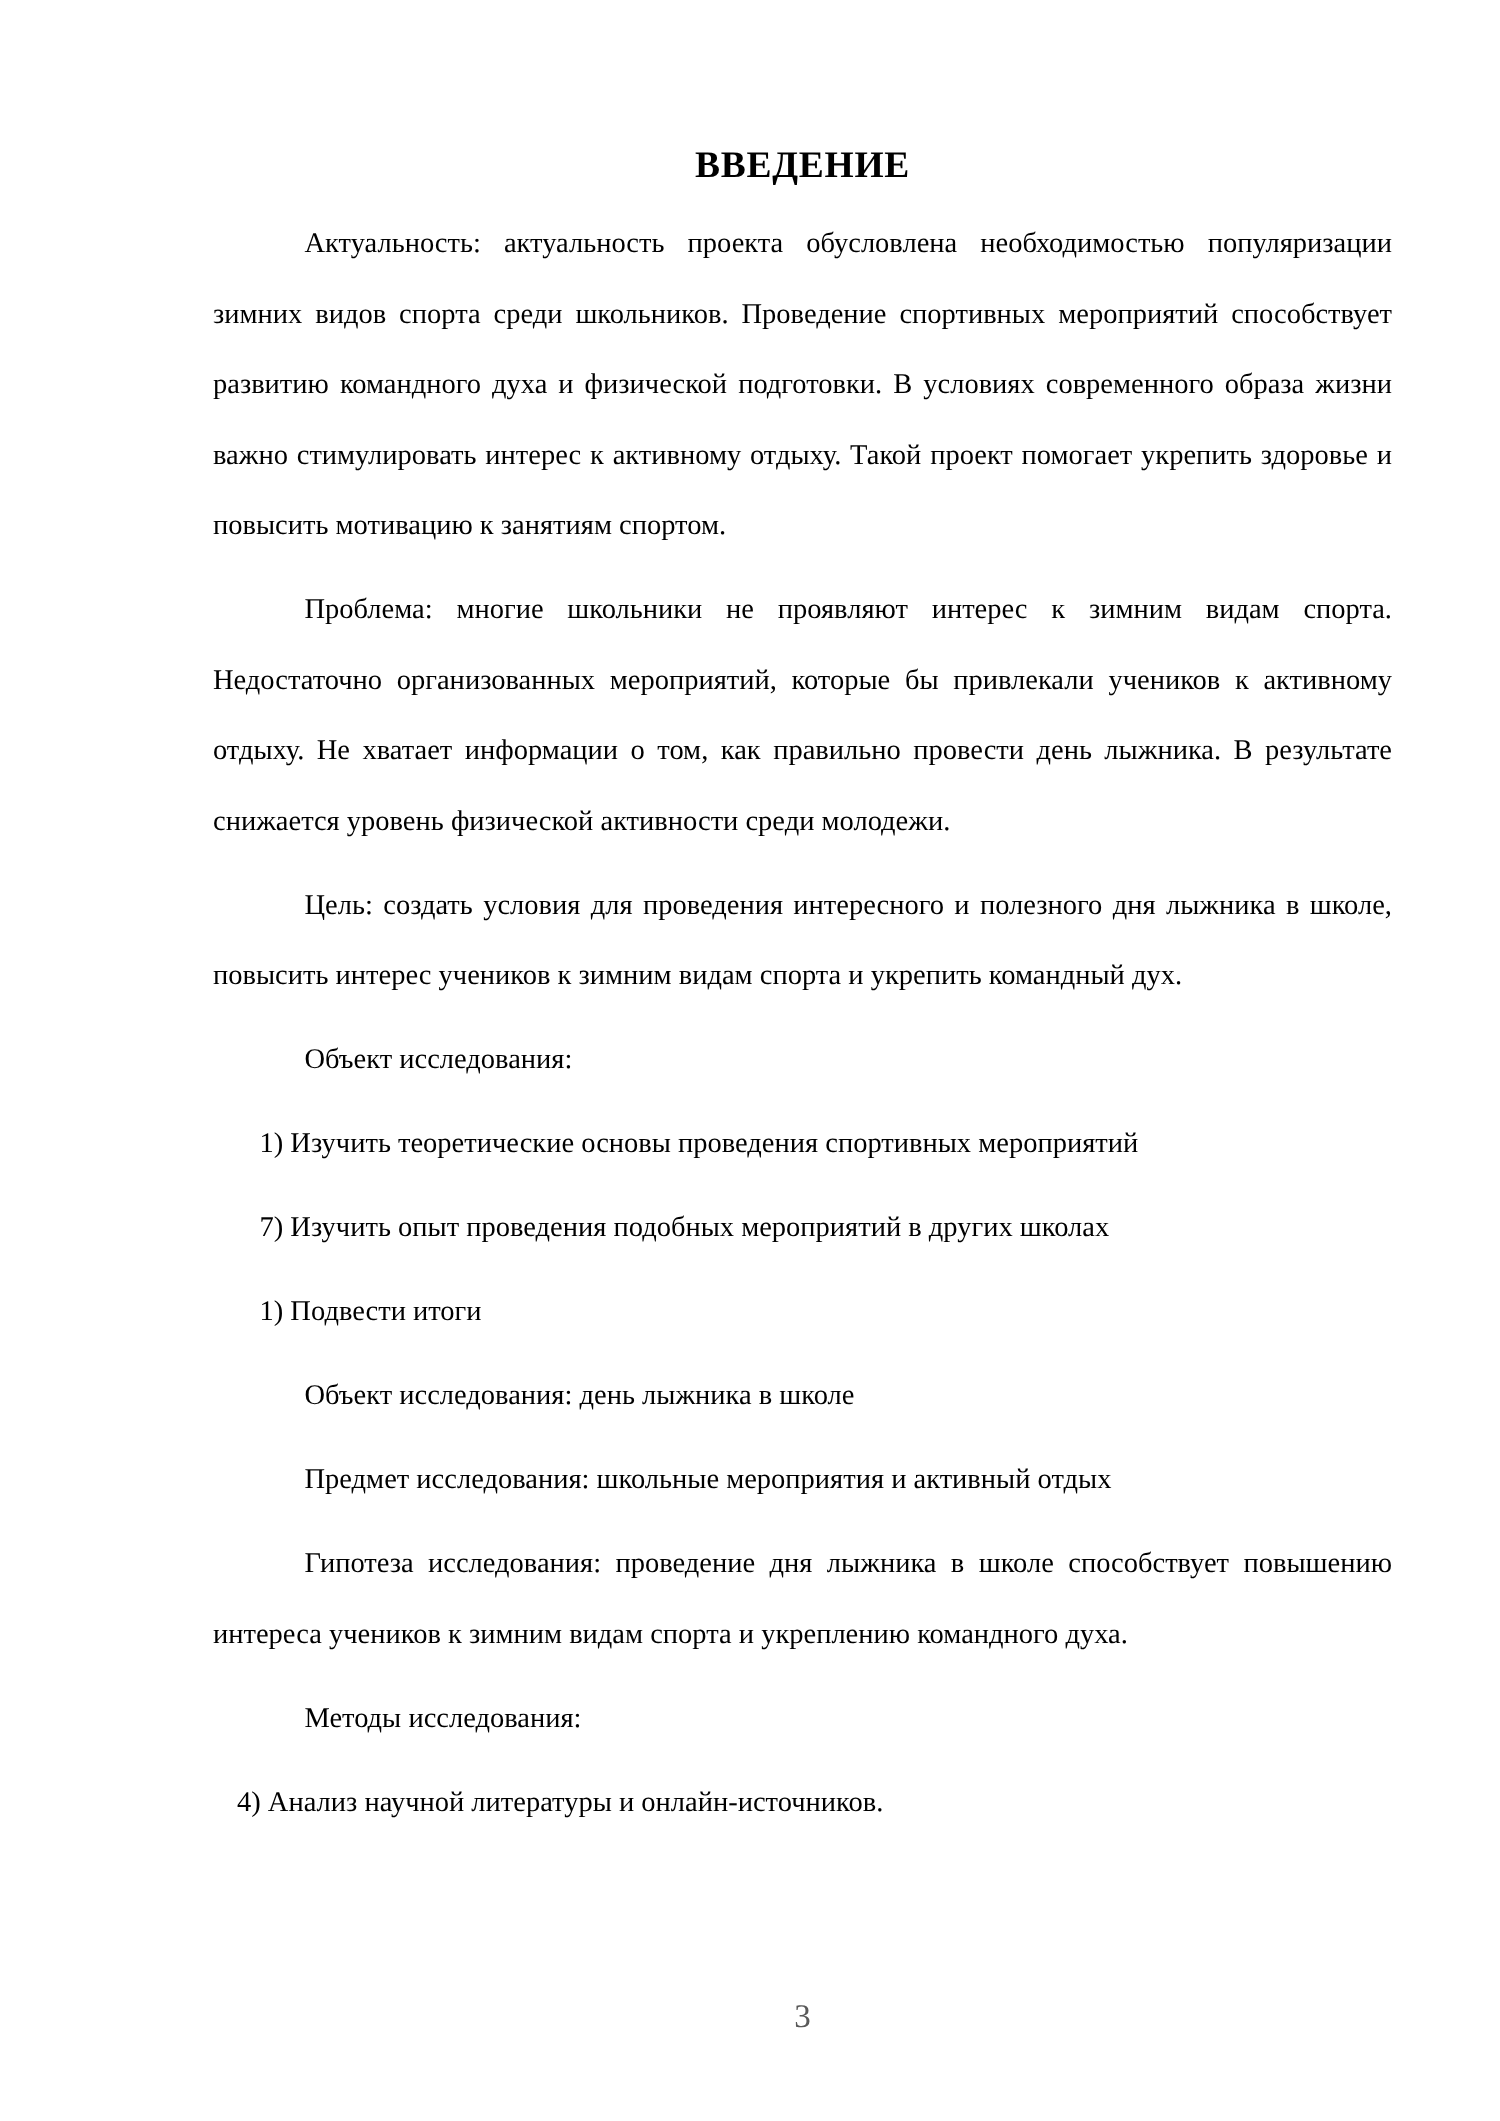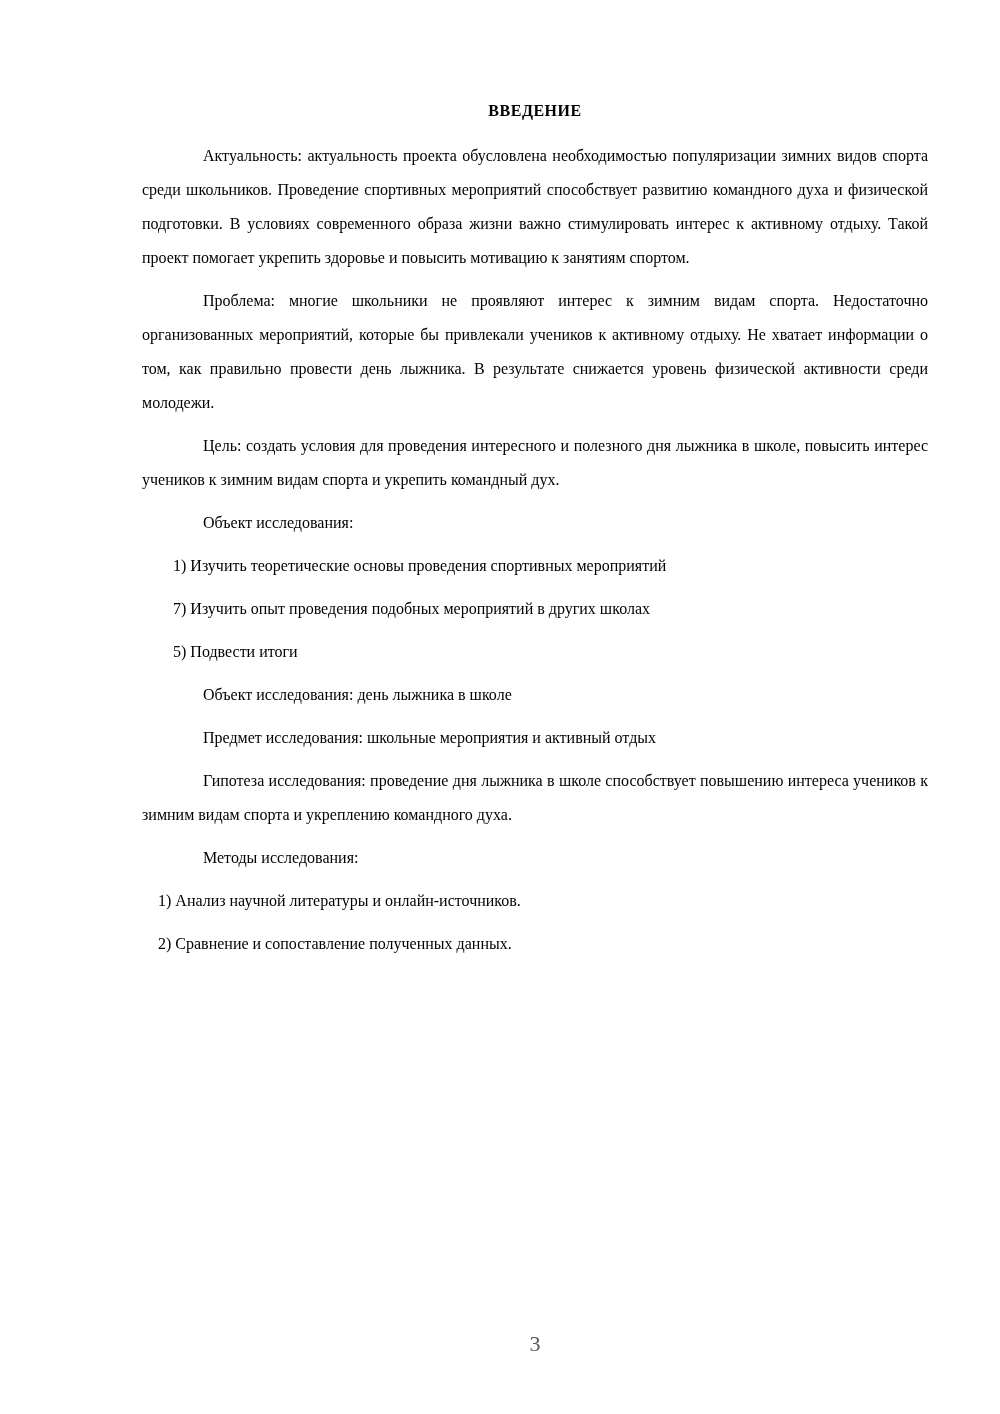--- a/index.html
+++ b/index.html
@@ -17,30 +17,30 @@
     overflow: hidden;
   }
   .content-col {
     position: absolute;
     left: 142px;
     top: 93px;
     width: 786px;
   }
   .heading {
     margin: 0 0 10px 0;
-    font-size: 16px;
+    font-size: 25px;
     font-weight: bold;
     line-height: 36px;
     text-align: center;
     letter-spacing: 0.5px;
   }
   p.block {
     margin: 0 0 9px 0;
-    font-size: 16px;
-    line-height: 34px;
+    font-size: 19px;
+    line-height: 47px;
     text-align: justify;
     hyphens: manual;
   }
   p.para   { text-indent: 61px; }
   p.list-a { text-indent: 31px; }
   p.list-b { text-indent: 16px; }
   .page-number {
     position: absolute;
     top: 1326px;
     left: 142px;
@@ -56,22 +56,21 @@
 <div class="page" style="color: rgb(0, 0, 0); background: rgb(255, 255, 255);">
   <div class="content-col">
     <h1 class="heading">ВВЕДЕНИЕ</h1>
 
   <p class="block para">Актуальность: актуальность проекта обусловлена необходимостью популяризации зимних видов спорта среди школьников. Проведение спортивных мероприятий способствует развитию командного духа и физической подготовки. В условиях современного образа жизни важно стимулировать интерес к активному отдыху. Такой проект помогает укрепить здоровье и повысить мотивацию к занятиям спортом.</p>
       <p class="block para">Проблема: многие школьники не проявляют интерес к зимним видам спорта. Недостаточно организованных мероприятий, которые бы привлекали учеников к активному отдыху. Не хватает информации о том, как правильно провести день лыжника. В результате снижается уровень физической активности среди молодежи.</p>
       <p class="block para">Цель: создать условия для проведения интересного и полезного дня лыжника в школе, повысить интерес учеников к зимним видам спорта и укрепить командный дух.</p>
       <p class="block para">Объект исследования:</p>
       <p class="block list-a">1) Изучить теоретические основы проведения спортивных мероприятий</p>
       <p class="block list-a">7) Изучить опыт проведения подобных мероприятий в других школах</p>
-      <p class="block list-a">5) Подвести итоги</p>
+      <p class="block list-a">1) Подвести итоги</p>
       <p class="block para">Объект исследования: день лыжника в школе</p>
       <p class="block para">Предмет исследования: школьные мероприятия и активный отдых</p>
       <p class="block para">Гипотеза исследования: проведение дня лыжника в школе способствует повышению интереса учеников к зимним видам спорта и укреплению командного духа.</p>
       <p class="block para">Методы исследования:</p>
-      <p class="block list-b">1) Анализ научной литературы и онлайн-источников.</p>
-      <p class="block list-b">2) Сравнение и сопоставление полученных данных.</p>
+      <p class="block list-b">4) Анализ научной литературы и онлайн-источников.</p>
     </div>
   <div class="page-number" style="color: rgb(89, 89, 89);">3</div>
 </div>
 
 </body></html>

